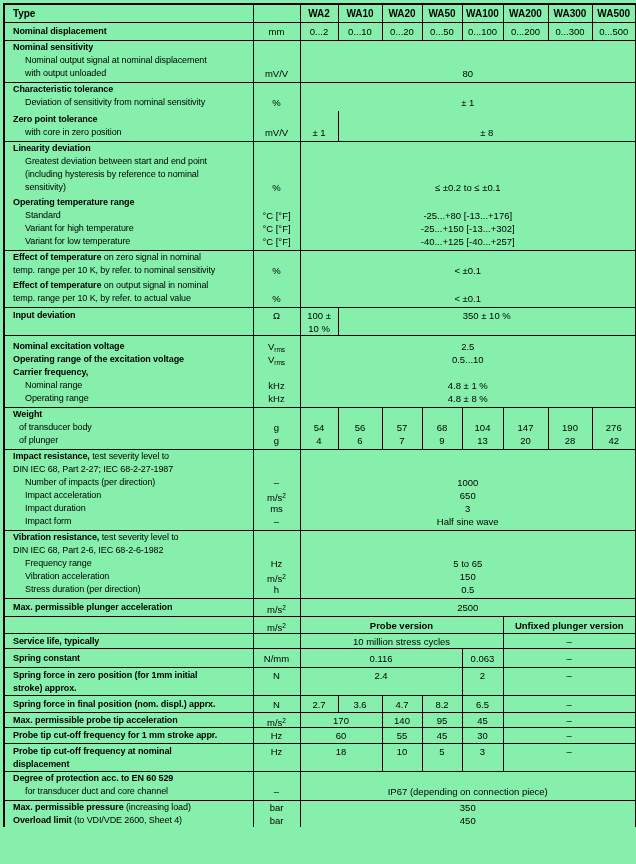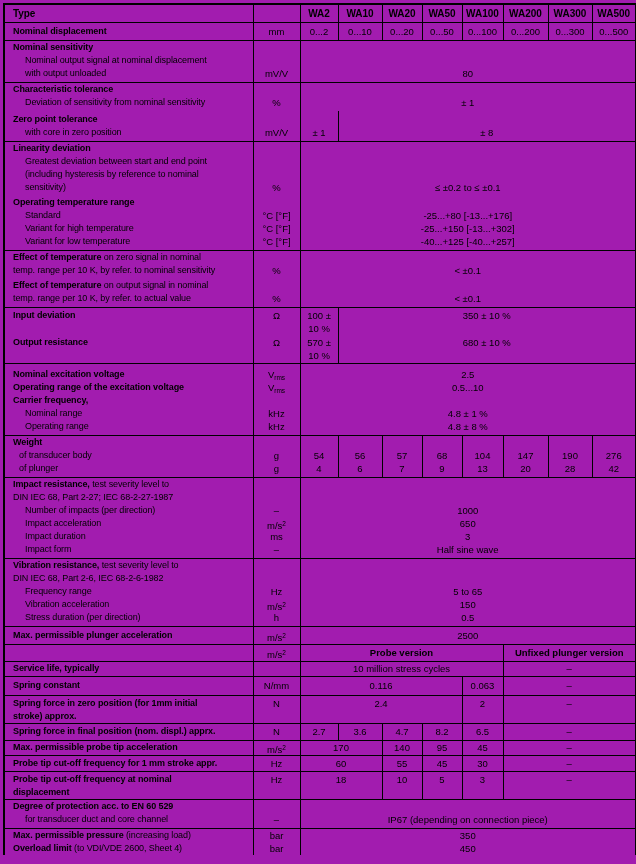--- a/index.html
+++ b/index.html
@@ -1,17 +1,17 @@
 <!DOCTYPE html>
 <html><head>
 <meta charset="utf-8">
 <style>
   html,body{margin:0;padding:0;background:#fff;color:#000;
     font-family:"Liberation Sans","DejaVu Sans",sans-serif;}
-  .page{width:636px;height:864px;background:#a21caf;box-sizing:border-box;padding:3px 3px 0 3px;}
+  .page{width:636px;height:864px;background:#86efac;box-sizing:border-box;padding:3px 3px 0 3px;}
   table.spec{border-collapse:collapse;table-layout:fixed;width:630px;
     border:2px solid #000;border-bottom:none;}
   td{padding:0;margin:0;overflow:hidden;font-size:9.5px;vertical-align:middle;}
   td.lbl{font-size:9px;letter-spacing:-0.1px;border-right:1.5px solid #000;}
   td.unit{border-right:1.5px solid #000;text-align:center;}
   td.val{text-align:center;}
   td.val + td.val{border-left:1.5px solid #000;}
   tr.bt > td{border-top:1.5px solid #000;}
   tr.hdr td{font-weight:bold;font-size:10px;}
   .ln{height:13px;line-height:13px;white-space:nowrap;}
@@ -209,35 +209,20 @@
             <div class="ln"><span>Ω</span></div>
           </td>
           <td class="val va-t" colspan="1">
             <div class="ln"><span>100 ±</span></div>
             <div class="ln"><span>10 %</span></div>
           </td>
           <td class="val va-t" colspan="7">
             <div class="ln"><span>350 ± 10 %</span></div>
           </td>
         </tr>
-        <tr style="height: 28px;">
-          <td class="lbl va-t">
-            <div class="ln"><b>Output resistance</b></div>
-          </td>
-          <td class="unit va-t">
-            <div class="ln"><span>Ω</span></div>
-          </td>
-          <td class="val va-t" colspan="1">
-            <div class="ln"><span>570 ±</span></div>
-            <div class="ln"><span>10 %</span></div>
-          </td>
-          <td class="val va-t" colspan="7">
-            <div class="ln"><span>680 ± 10 %</span></div>
-          </td>
-        </tr>
         <tr class="bt" style="height: 72px;">
           <td class="lbl va-b">
             <div class="ln"><b>Nominal excitation voltage</b></div>
             <div class="ln"><b>Operating range of the excitation voltage</b></div>
             <div class="ln"><b>Carrier frequency,</b></div>
             <div class="ln i1"><span>Nominal range</span></div>
             <div class="ln i1"><span>Operating range</span></div>
           </td>
           <td class="unit va-b">
             <div class="ln"><span>V</span><sub>rms</sub></div>

